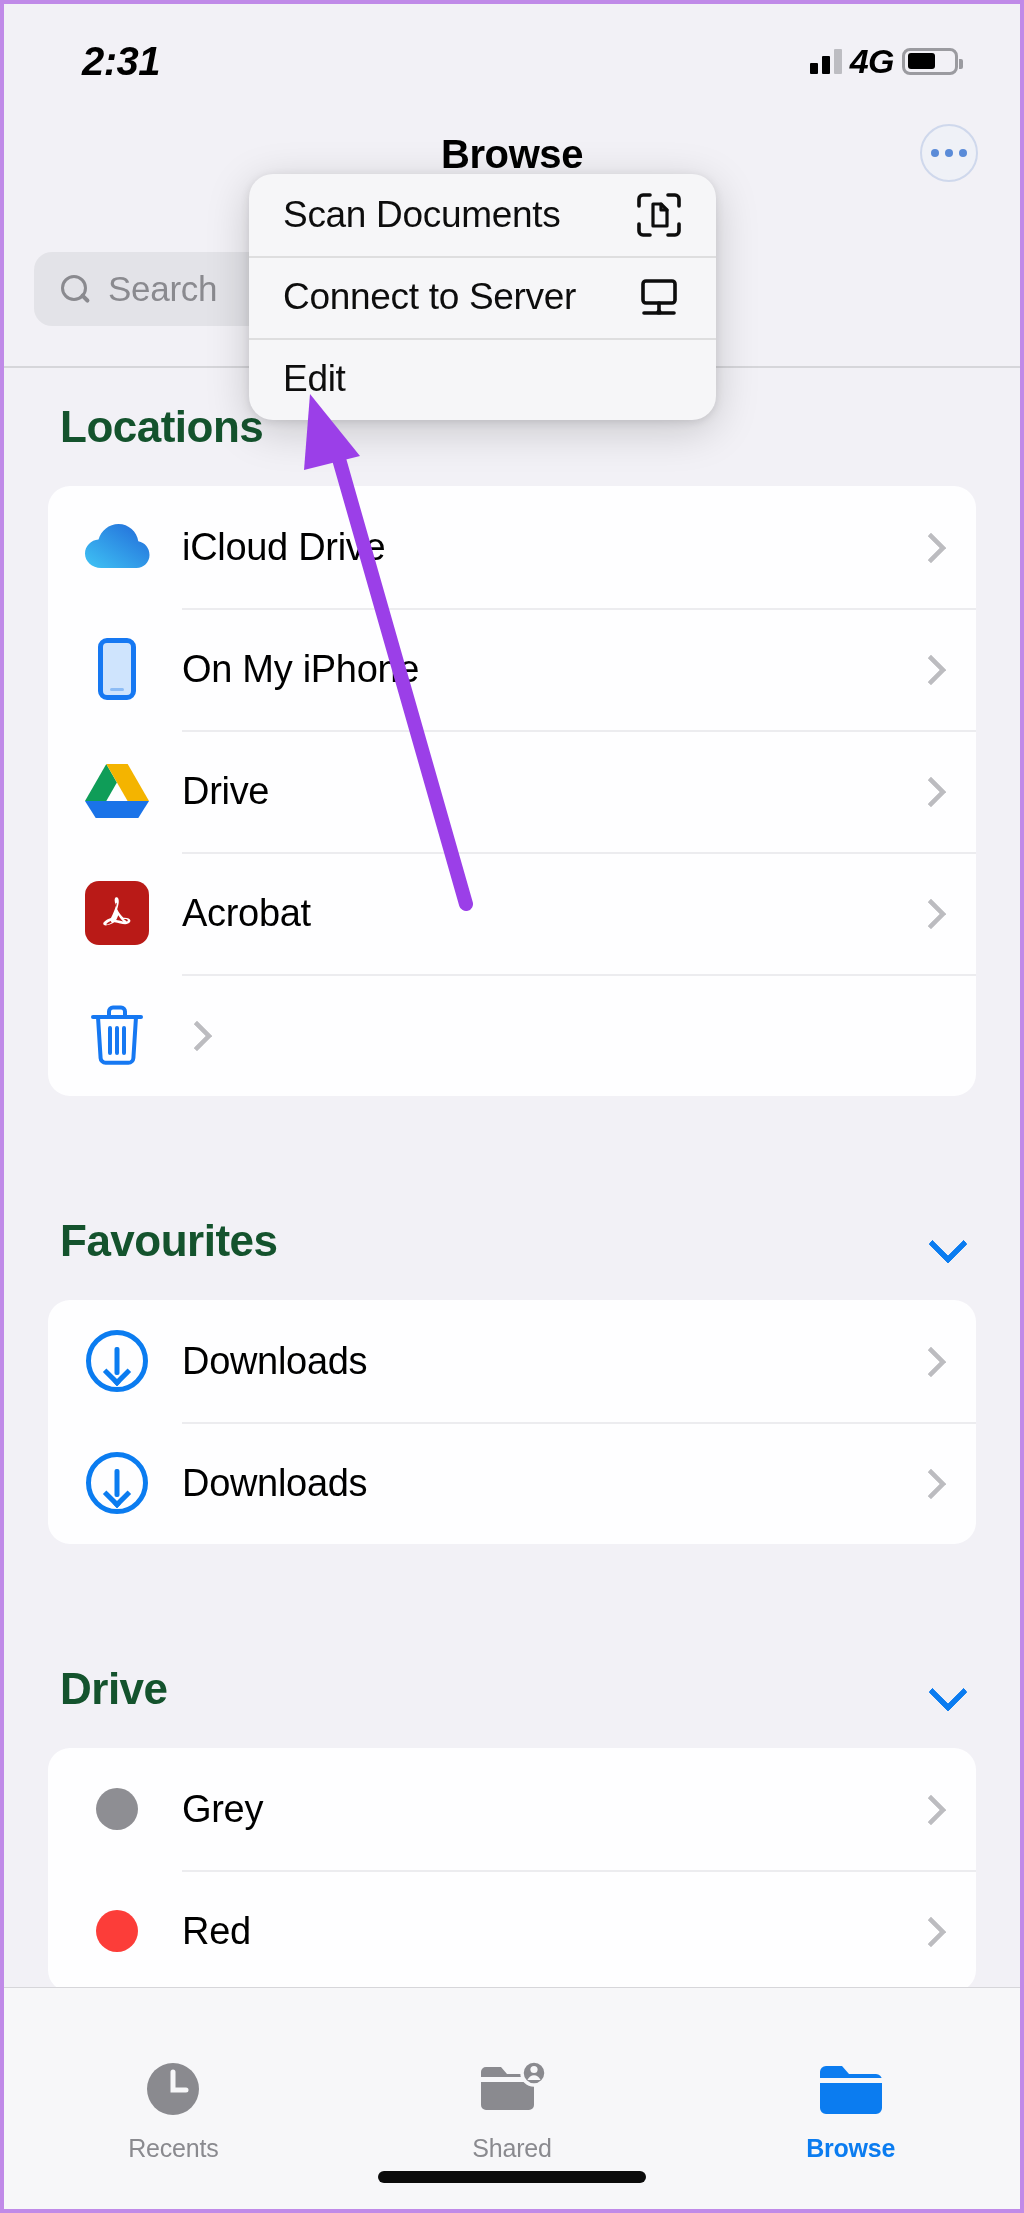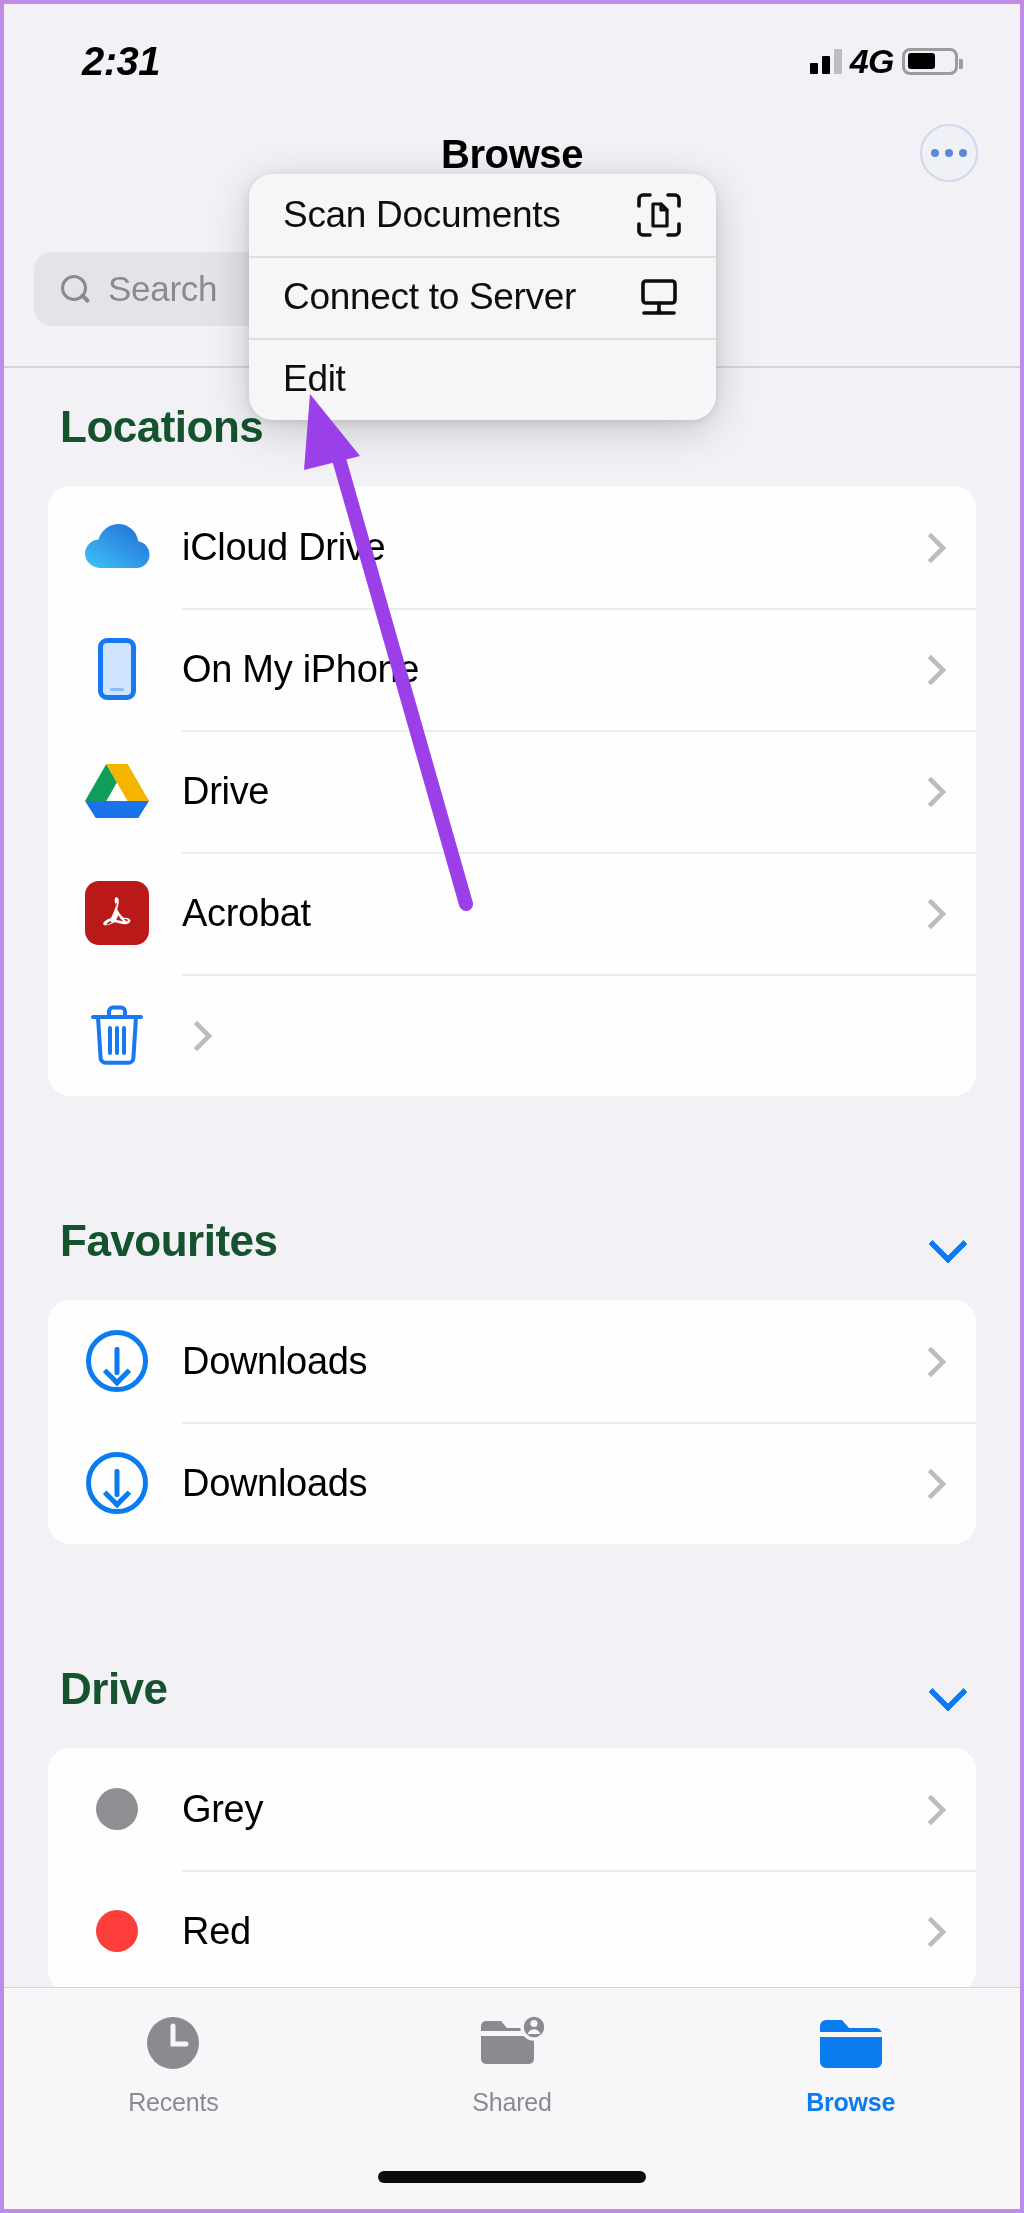--- a/index.html
+++ b/index.html
@@ -172,21 +172,21 @@
   .menu-label { font-size: 37px; color: #0d0d0d; letter-spacing: -0.3px; }
   .menu-icon { width: 46px; height: 46px; flex: none; }
 
   
   .annot { position: absolute; left: 0; top: 0; width: 1024px; height: 2213px; z-index: 60; pointer-events: none; }
 
   
   .tabbar {
     position: absolute; left: 0; right: 0; bottom: 0; height: 222px;
     background: #f7f7f9; border-top: 1.5px solid #d6d6da;
-    display: flex; align-items: flex-start; padding-top: 22px;
+    display: flex; align-items: center; padding-top: 22px;
   }
   .tab { flex: 1; display: flex; flex-direction: column; align-items: center; gap: 12px; }
   .tab-icon { height: 66px; display: flex; align-items: center; justify-content: center; }
   .tab-label { font-size: 25px; letter-spacing: -0.2px; }
   .tab.inactive .tab-label { color: #8a8a8f; }
   .tab.active .tab-label { color: #0b7cf0; font-weight: 600; }
   .home-indicator {
     position: absolute; left: 50%; transform: translateX(-50%); bottom: 26px;
     width: 268px; height: 12px; background: #0b0b0b; border-radius: 8px;
   }

